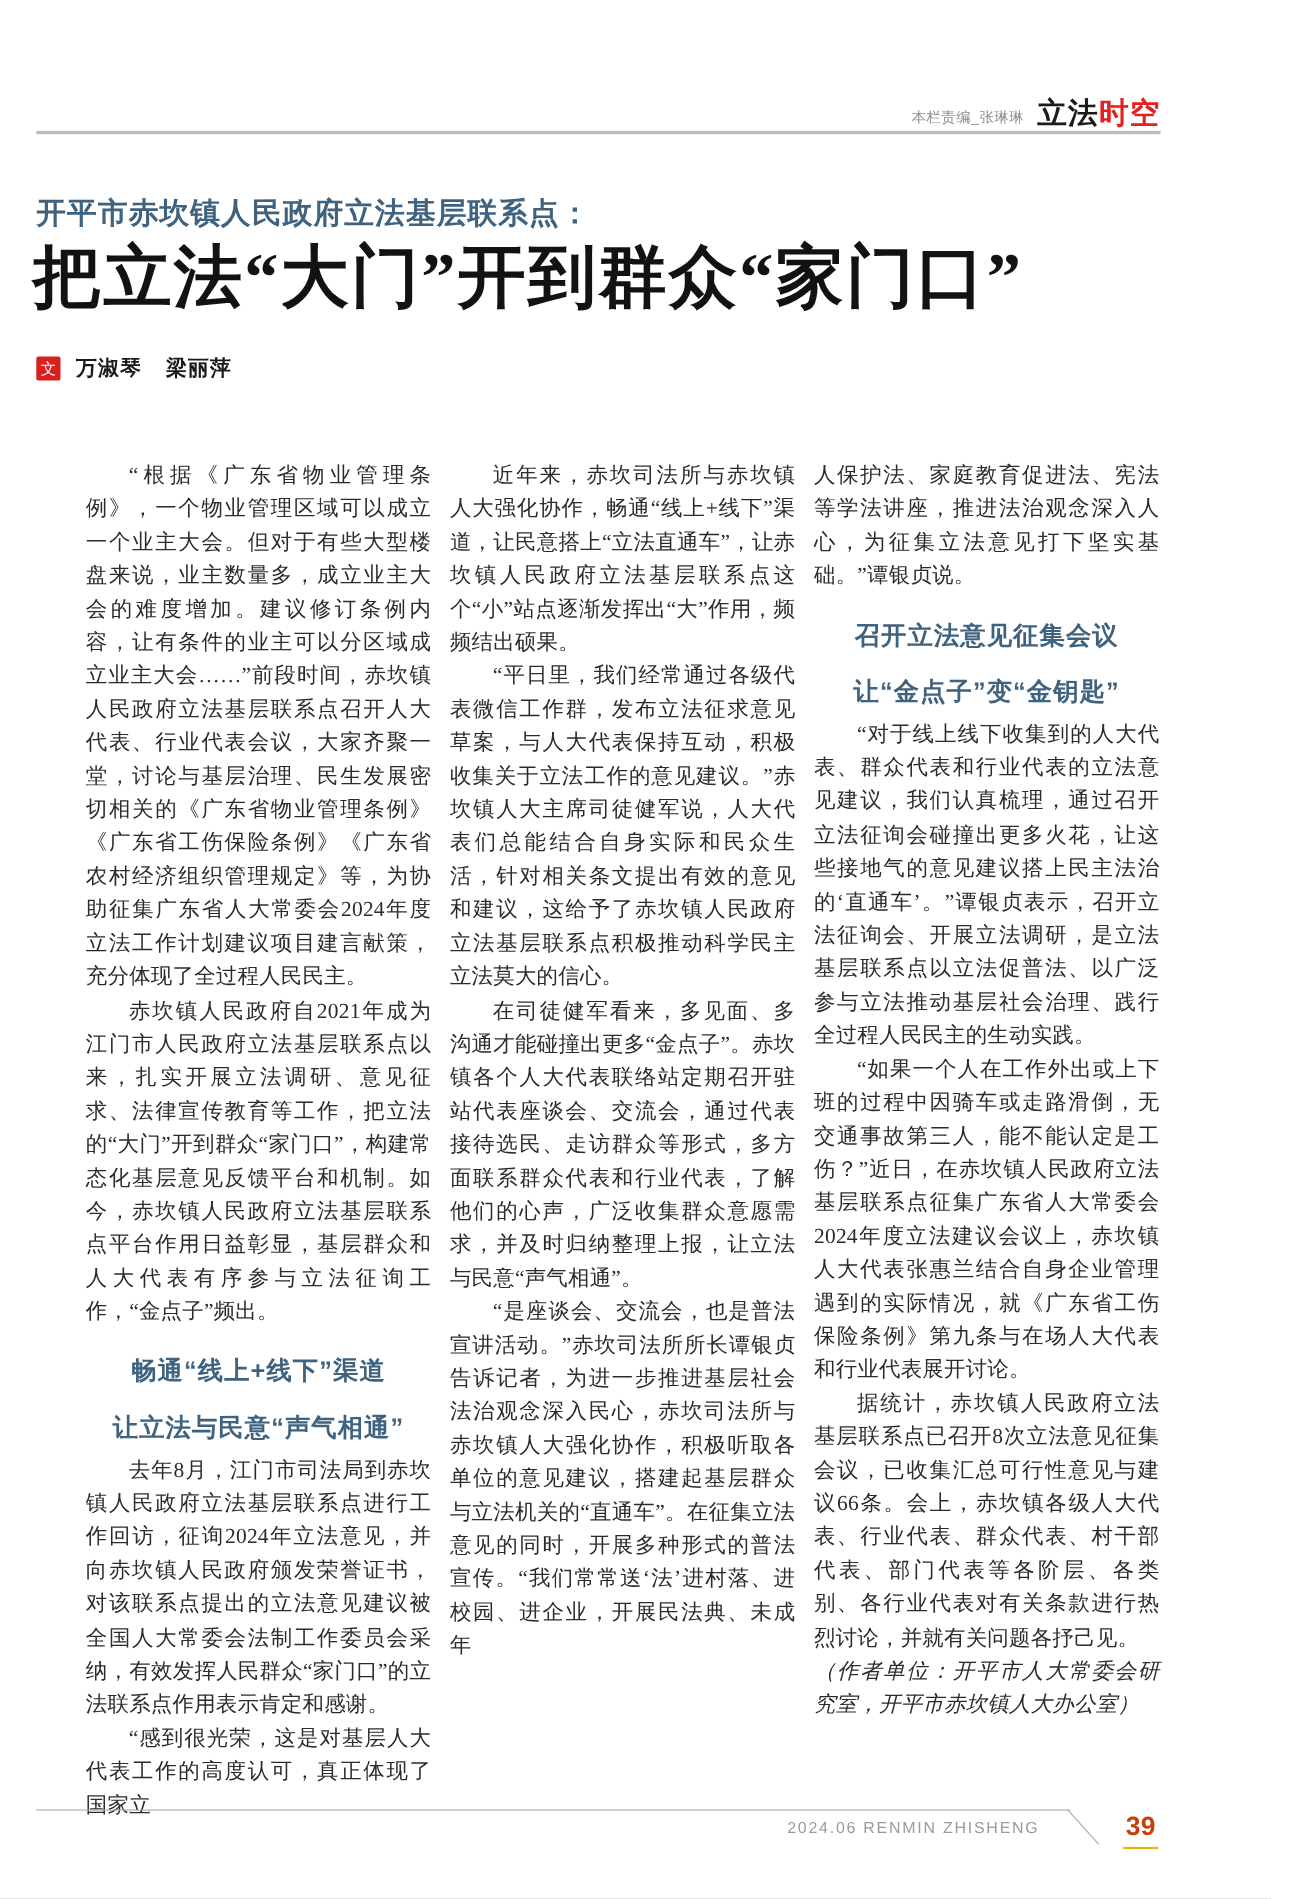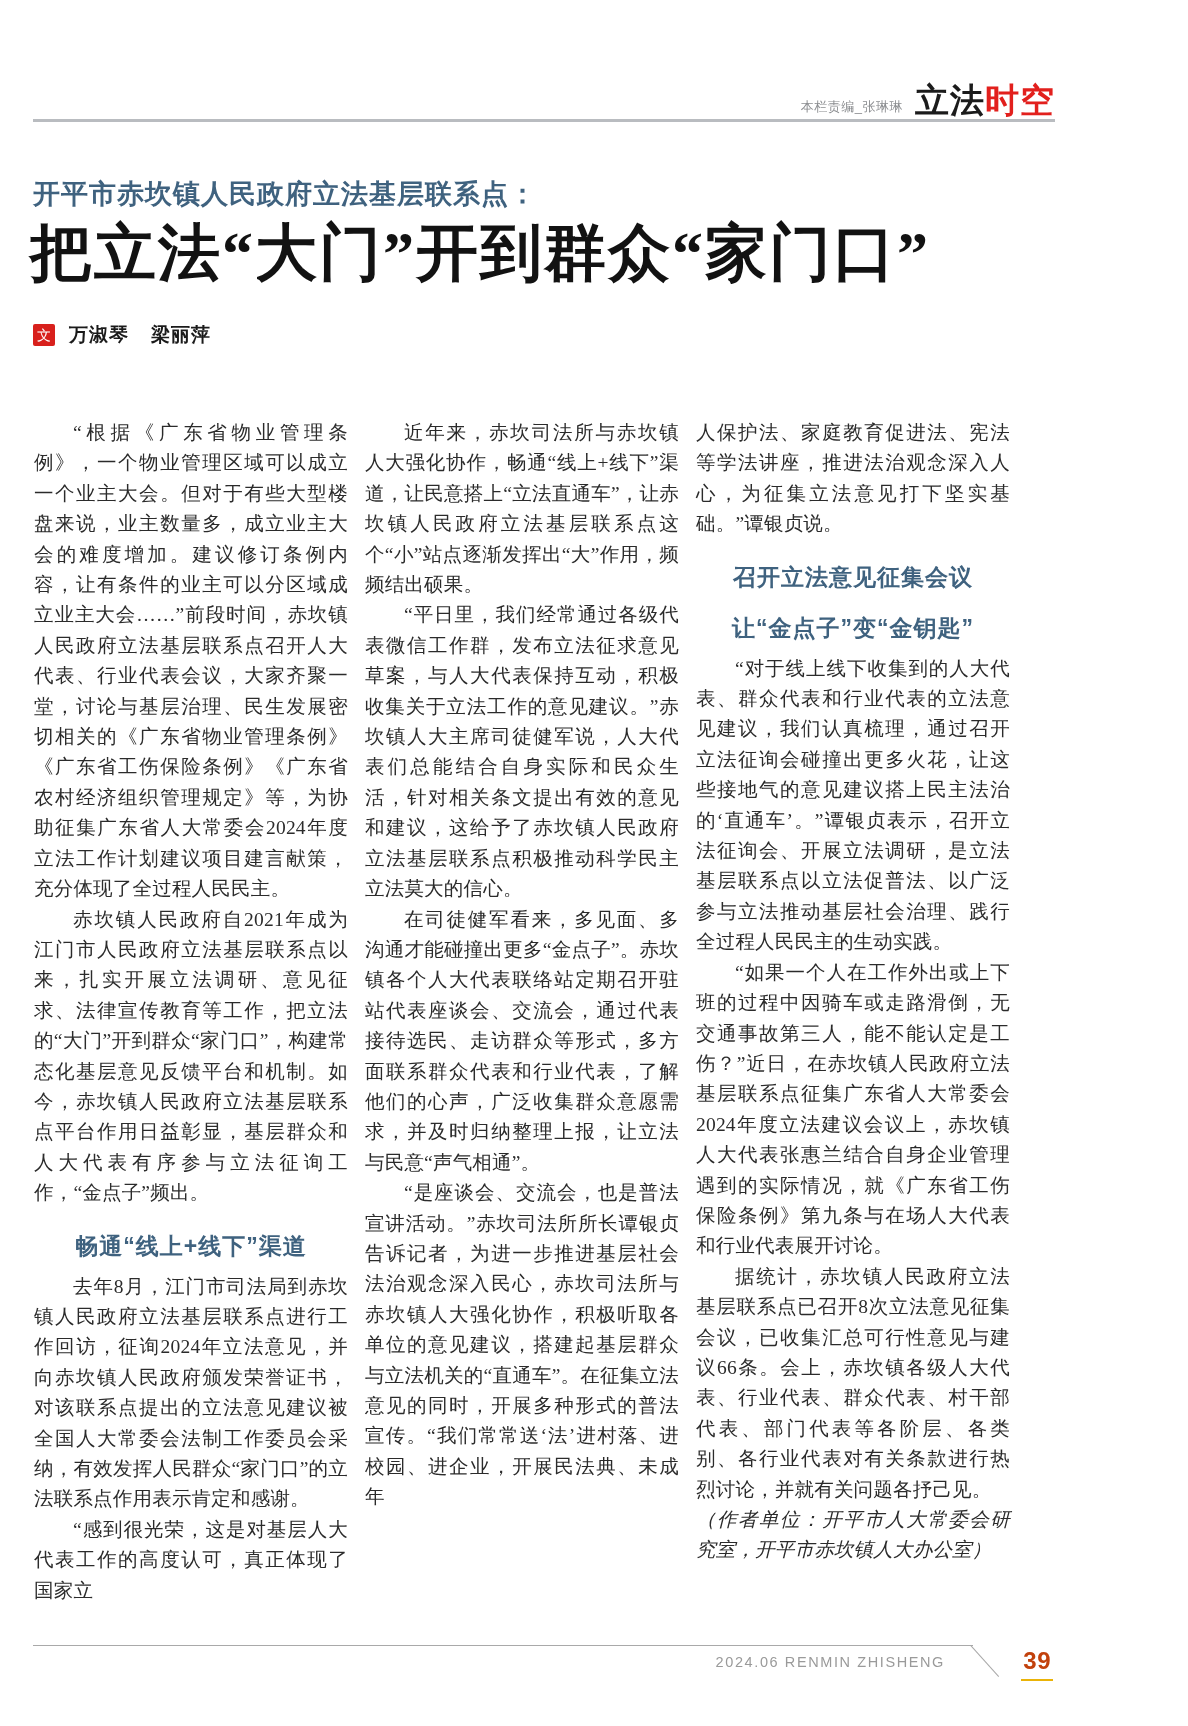--- a/index.html
+++ b/index.html
@@ -50,21 +50,21 @@
     font-size: 13px;
     color: #8b8d90;
     letter-spacing: 0.5px;
     line-height: 1;
     padding-bottom: 4px;
     white-space: nowrap;
   }
   .column-logo {
     font-family: "Liberation Sans", sans-serif;
     font-weight: bold;
-    font-size: 34px;
+    font-size: 27px;
     line-height: 1;
     letter-spacing: 1px;
     white-space: nowrap;
   }
   .column-logo .logo-a { color: #1b1b1b; }
   .column-logo .logo-b { color: #e2201d; }
 
   
   .kicker {
     position: absolute;
@@ -121,20 +121,21 @@
 
   
   .columns {
     position: absolute;
     left: 34px;
     top: 418px;
     width: 1020px;
     height: 1180px;
     display: flex;
     gap: 17px;
+    justify-content: flex-end;
   }
   .col {
     width: 314px;
     position: relative;
   }
   .para {
     font-family: "Liberation Serif", "DejaVu Serif", serif;
     font-size: 19.5px;
     line-height: 30.4px;
     color: #2b2b2b;
@@ -253,20 +254,21 @@
     </div>
   </div>
 
   <div class="columns">
 
     <div class="col">
       <p class="para">“根据《广东省物业管理条例》，一个物业管理区域可以成立一个业主大会。但对于有些大型楼盘来说，业主数量多，成立业主大会的难度增加。建议修订条例内容，让有条件的业主可以分区域成立业主大会……”前段时间，赤坎镇人民政府立法基层联系点召开人大代表、行业代表会议，大家齐聚一堂，讨论与基层治理、民生发展密切相关的《广东省物业管理条例》《广东省工伤保险条例》《广东省农村经济组织管理规定》等，为协助征集广东省人大常委会2024年度立法工作计划建议项目建言献策，充分体现了全过程人民民主。</p>
       <p class="para">赤坎镇人民政府自2021年成为江门市人民政府立法基层联系点以来，扎实开展立法调研、意见征求、法律宣传教育等工作，把立法的“大门”开到群众“家门口”，构建常态化基层意见反馈平台和机制。如今，赤坎镇人民政府立法基层联系点平台作用日益彰显，基层群众和人大代表有序参与立法征询工作，“金点子”频出。</p>
       <div class="subhead">
         <span>畅通“线上+线下”渠道</span>
+        <span class="l2">让立法与民意“声气相通”</span>
       </div>
       <p class="para">去年8月，江门市司法局到赤坎镇人民政府立法基层联系点进行工作回访，征询2024年立法意见，并向赤坎镇人民政府颁发荣誉证书，对该联系点提出的立法意见建议被全国人大常委会法制工作委员会采纳，有效发挥人民群众“家门口”的立法联系点作用表示肯定和感谢。</p>
       <p class="para">“感到很光荣，这是对基层人大代表工作的高度认可，真正体现了国家立</p>
     </div>
 
     <div class="col">
       <p class="para">近年来，赤坎司法所与赤坎镇人大强化协作，畅通“线上+线下”渠道，让民意搭上“立法直通车”，让赤坎镇人民政府立法基层联系点这个“小”站点逐渐发挥出“大”作用，频频结出硕果。</p>
       <p class="para">“平日里，我们经常通过各级代表微信工作群，发布立法征求意见草案，与人大代表保持互动，积极收集关于立法工作的意见建议。”赤坎镇人大主席司徒健军说，人大代表们总能结合自身实际和民众生活，针对相关条文提出有效的意见和建议，这给予了赤坎镇人民政府立法基层联系点积极推动科学民主立法莫大的信心。</p>
       <p class="para">在司徒健军看来，多见面、多沟通才能碰撞出更多“金点子”。赤坎镇各个人大代表联络站定期召开驻站代表座谈会、交流会，通过代表接待选民、走访群众等形式，多方面联系群众代表和行业代表，了解他们的心声，广泛收集群众意愿需求，并及时归纳整理上报，让立法与民意“声气相通”。</p>
       <p class="para">“是座谈会、交流会，也是普法宣讲活动。”赤坎司法所所长谭银贞告诉记者，为进一步推进基层社会法治观念深入民心，赤坎司法所与赤坎镇人大强化协作，积极听取各单位的意见建议，搭建起基层群众与立法机关的“直通车”。在征集立法意见的同时，开展多种形式的普法宣传。“我们常常送‘法’进村落、进校园、进企业，开展民法典、未成年</p>

